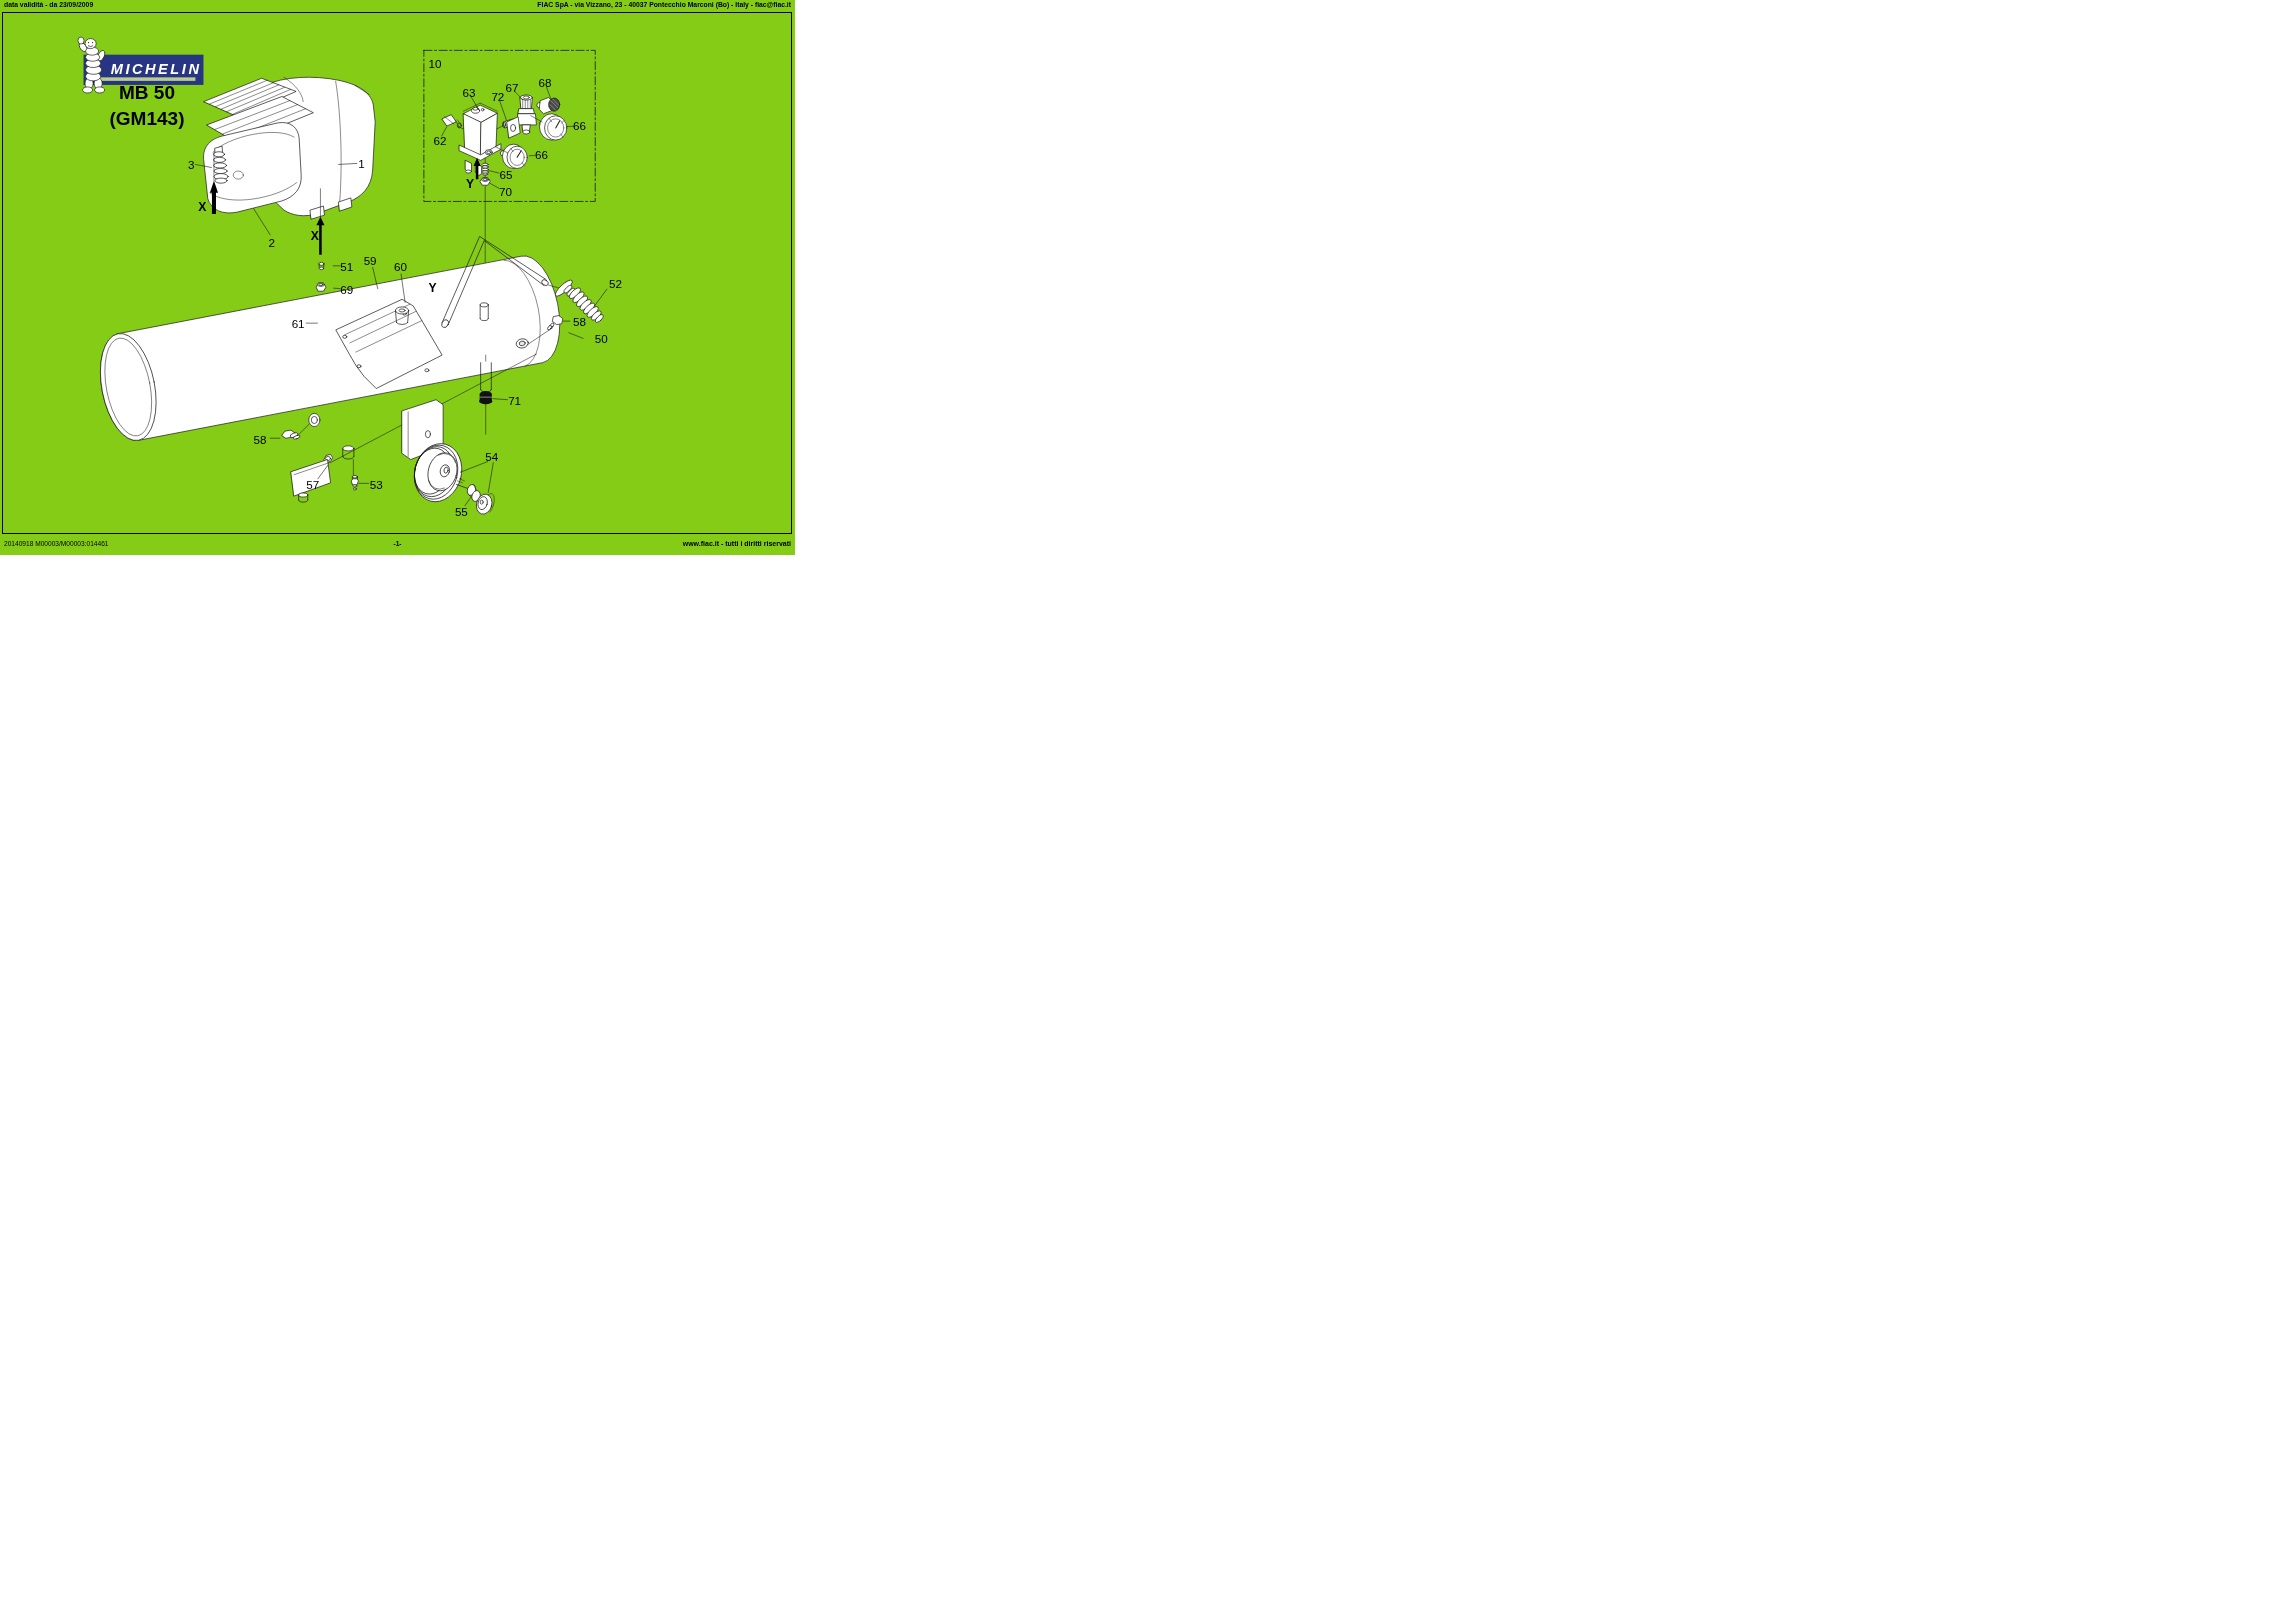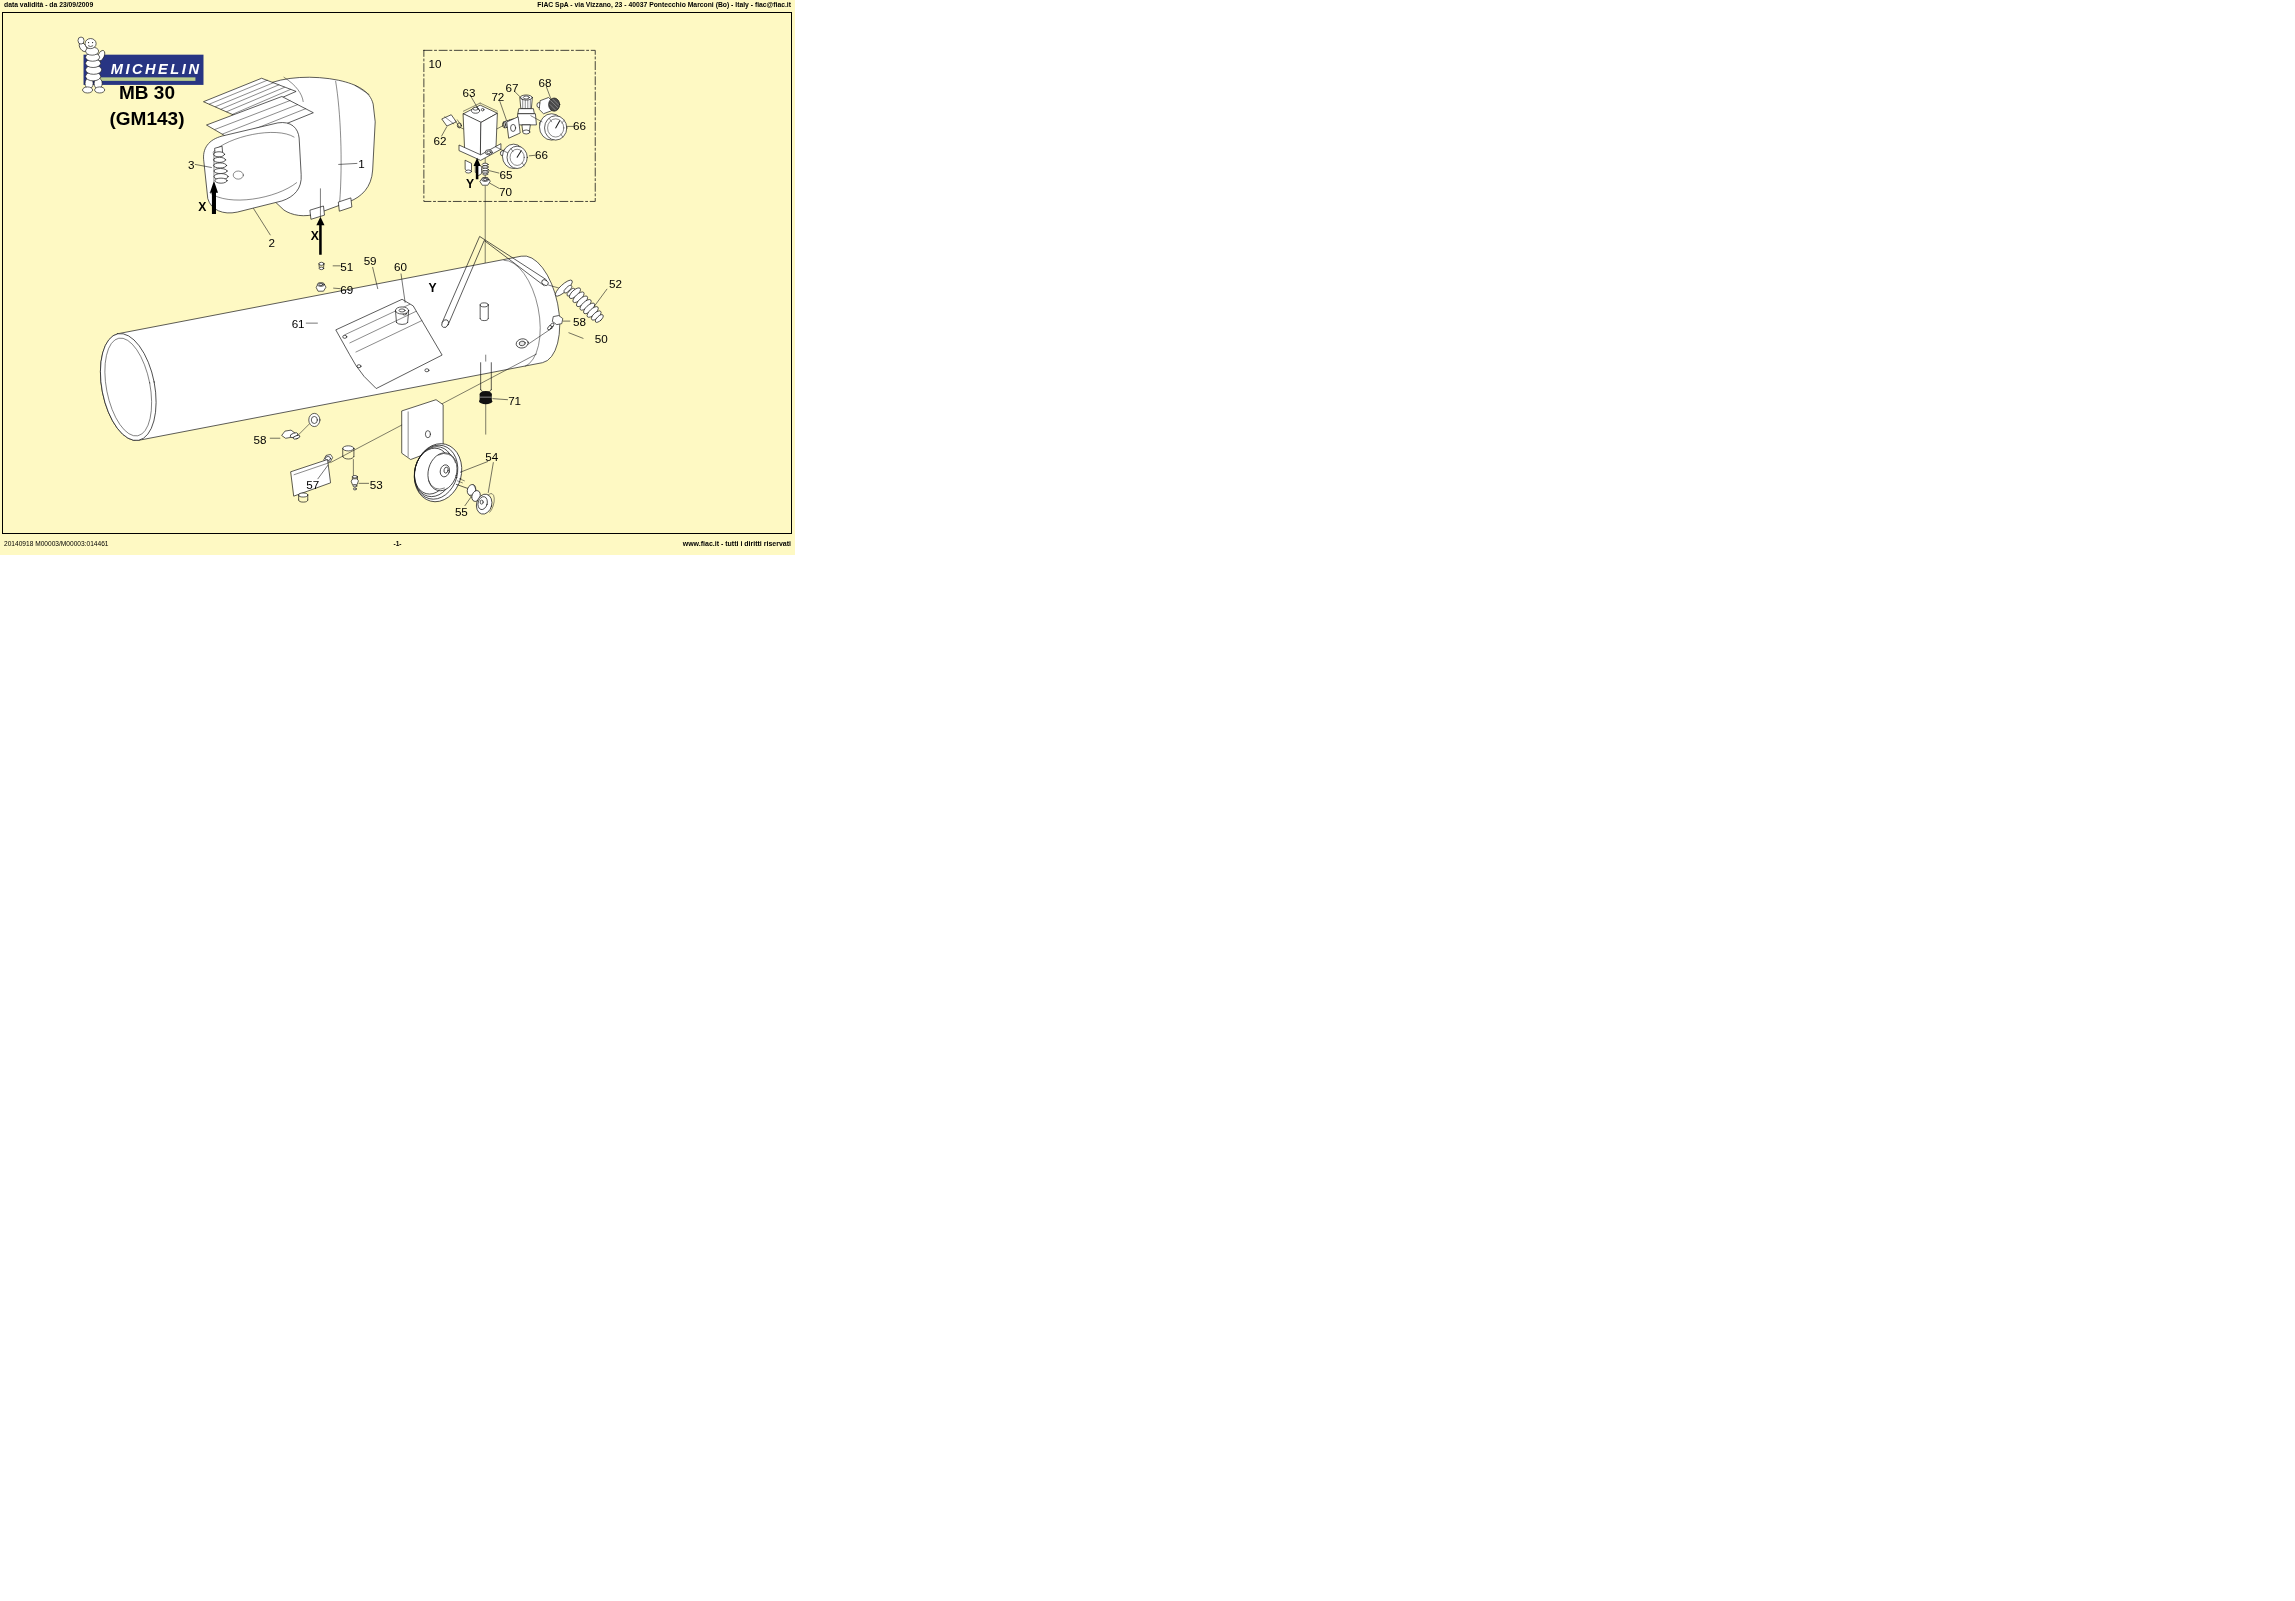--- a/index.html
+++ b/index.html
@@ -1,16 +1,16 @@
 <!DOCTYPE html>
 <html style="font-size:8px"><head>
 <meta charset="utf-8">
 <style>
   html,body{margin:0;padding:0;background:#fff;}
-  .page{position:relative;width:795px;height:555px;background:#fef9c3;overflow:hidden;
+  .page{position:relative;width:795px;height:555px;background:#84cc16;overflow:hidden;
         font-family:"Liberation Sans",sans-serif;color:#000;}
   .hdr{position:absolute;top:1px;font-size:6.8px;font-weight:bold;white-space:nowrap;}
   .hdr-left{left:4px;}
   .hdr-right{right:4px;}
   .main-border{position:absolute;left:1.5px;top:12px;width:790px;height:522px;border:1.5px solid #000;box-sizing:border-box;}
   .ftr{position:absolute;top:540px;font-size:6.6px;white-space:nowrap;}
   .ftr-left{left:4px;font-weight:normal;}
   .ftr-center{left:0;width:795px;text-align:center;font-weight:bold;}
   .ftr-right{right:4px;font-weight:bold;font-size:7px;}
   .title{position:absolute;width:132px;text-align:center;font-weight:bold;font-size:19px;letter-spacing:0;}
@@ -50,21 +50,21 @@
       <ellipse cx="33" cy="60" rx="15" ry="8.5"></ellipse>
       <ellipse cx="32" cy="48" rx="14" ry="8"></ellipse>
       <ellipse cx="31" cy="36" rx="13" ry="8"></ellipse>
       <ellipse cx="28" cy="21" rx="11" ry="10"></ellipse>
       <circle cx="24" cy="19" r="1.2" fill="#111" stroke="none"></circle>
       <circle cx="32" cy="19" r="1.2" fill="#111" stroke="none"></circle>
       <path d="M 23,25 Q 28,29 33,25" fill="none"></path>
     </g>
   </svg>
 
-  <div class="title title1">MB 30</div>
+  <div class="title title1">MB 50</div>
   <div class="title title2">(GM143)</div>
 
   <svg class="diagram" width="795" height="555" viewBox="0 0 1568 1094" fill="none" stroke="#1a1a1a" stroke-width="1.4" stroke-linejoin="round" stroke-linecap="round">
 
     <g>
       <path d="M 522,168 C 560,150 620,148 668,158 C 705,166 730,180 736,205 L 740,240 L 735,335 C 733,370 712,388 690,397 L 628,420 C 600,430 575,424 560,414 L 543,398 L 510,270 C 505,240 508,195 522,168 Z" fill="#fff"></path>
       <path d="M 662,160 C 672,220 676,320 670,398" stroke-width="1"></path>
       <path d="M 560,152 C 585,168 596,185 598,200" stroke-width="1"></path>
       <path d="M 700,168 L 728,186" stroke-width="1"></path>
       <path d="M 612,414 L 638,406 L 640,424 L 614,432 Z" fill="#fff"></path>

